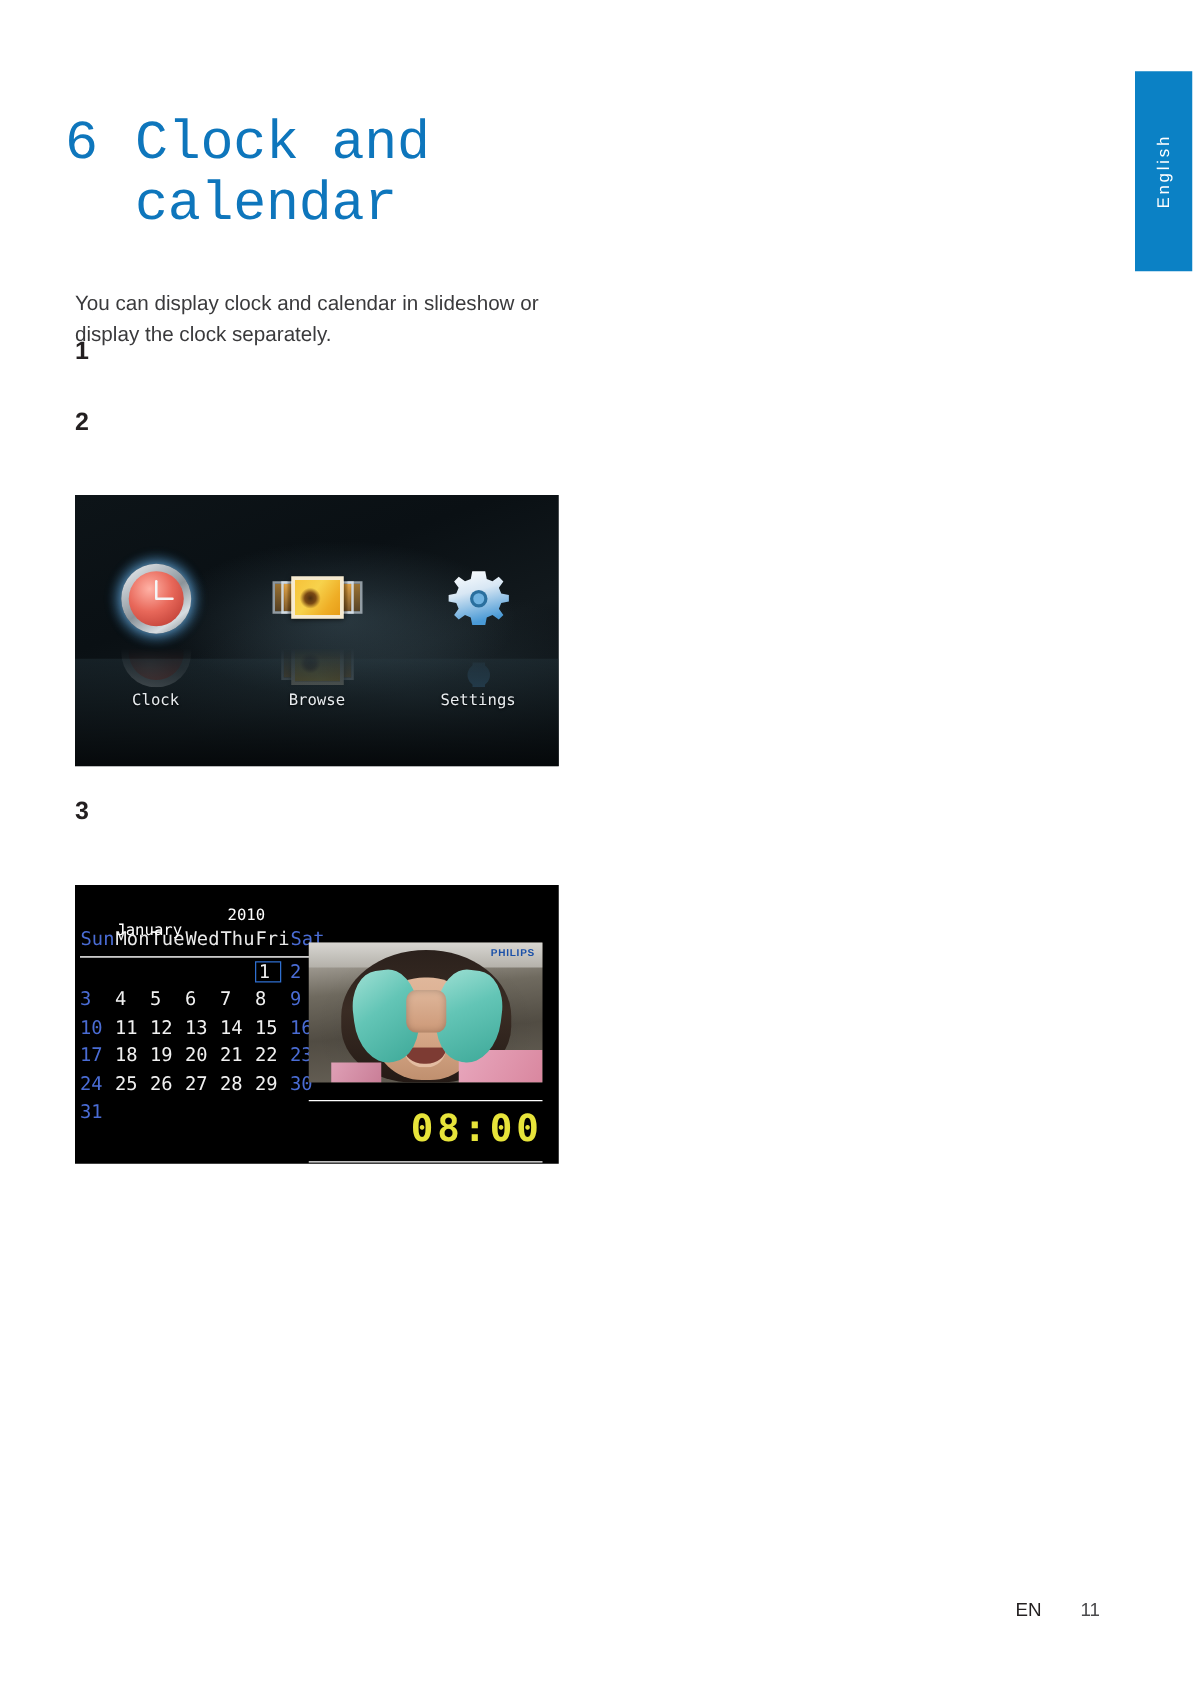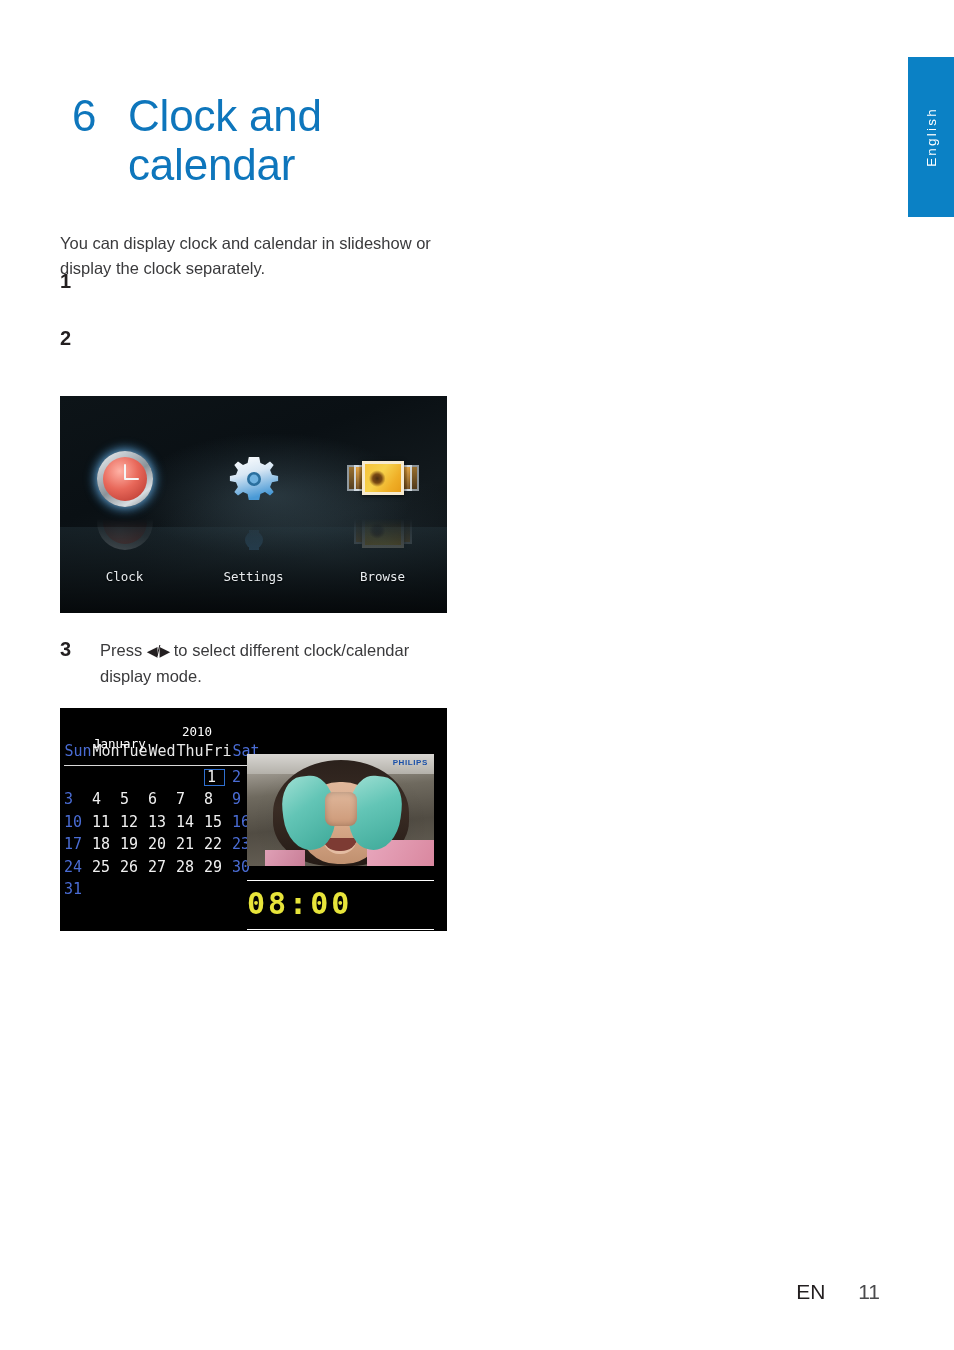--- a/index.html
+++ b/index.html
@@ -34,28 +34,29 @@
     white-space: nowrap;
     color: #ffffff;
     font-size: 13.5px;
     letter-spacing: 2.2px;
     font-family: "Liberation Sans", sans-serif;
   }
 
   
   .chapter-heading {
     position: absolute;
-    left: 72px;
+    left: 52px;
     top: 62px;
     width: 420px;
     color: #0e76bc;
     font-size: 44px;
     line-height: 49px;
     font-weight: 400;
     letter-spacing: -0.2px;
+    font-family: Liberation Mono, monospace;
   }
   .chapter-heading .chap-num {
     display: inline-block;
     width: 56px;
   }
   .chapter-heading .chap-title {
     display: inline-block;
     vertical-align: top;
     width: 340px;
   }
@@ -151,21 +152,21 @@
     transform: scaleY(-1);
     display: flex;
     align-items: flex-start;
     justify-content: center;
     overflow: hidden;
     -webkit-mask-image: linear-gradient(to top, rgba(0,0,0,0) 12%, rgba(0,0,0,0.85) 100%);
     mask-image: linear-gradient(to top, rgba(0,0,0,0) 12%, rgba(0,0,0,0.85) 100%);
     margin-top: -2px;
   }
   .menu-item .mlabel {
-    margin-top: 19px;
+    margin-top: 2px;
     color: #e8ecef;
     font-size: 12.5px;
     font-family: "DejaVu Sans Mono", monospace;
     letter-spacing: 0px;
     text-shadow: 0 1px 2px rgba(0,0,0,0.9);
   }
   .glow {
     position: absolute;
     left: 50%; top: 50%;
     width: 74px; height: 74px;
@@ -374,36 +375,36 @@
     background: #ffffff;
   }
   .clock-line-bottom {
     position: absolute;
     left: 247px; top: 929px; width: 187px; height: 1px;
     background: #ffffff;
   }
   .clock-time {
     position: absolute;
     left: 247px; top: 886px; width: 187px;
-    text-align: left;
+    text-align: right;
     color: #e7e43a;
     font-family: "DejaVu Sans Mono", monospace;
     font-size: 30px;
     letter-spacing: 3px;
     font-weight: bold;
   }
 
   
   .footer {
     position: absolute;
     left: 0; right: 0;
     top: 1280px;
     text-align: right;
     padding-right: 74px;
-    font-size: 21px;
+    font-size: 15px;
     color: #231f20;
   }
   .footer .pg { margin-left: 27px; color: #4a4a4c; }
 </style>
 </head>
 <body>
 
 <div class="lang-tab">
   <span class="lang-label">English</span>
 </div>
@@ -433,20 +434,40 @@
           <div class="hand-h"></div>
           <div class="hand-m"></div>
         </div>
       </div>
       <div class="reflection">
         <div class="ic-clock" style="box-shadow:none"></div>
       </div>
       <div class="mlabel">Clock</div>
     </div>
 
+
+    <div class="menu-item">
+      <div class="icon-wrap">
+        <div class="ic-browse">
+          <div class="side sL1"></div>
+          <div class="side sL2"></div>
+          <div class="side sR1"></div>
+          <div class="side sR2"></div>
+          <div class="main"></div>
+        </div>
+      </div>
+      <div class="reflection">
+        <div class="ic-browse">
+          <div class="side sL2"></div>
+          <div class="side sR2"></div>
+          <div class="main"></div>
+        </div>
+      </div>
+      <div class="mlabel">Browse</div>
+    </div>
 
     <div class="menu-item">
       <div class="icon-wrap">
         <div class="ic-gear">
           <svg width="52" height="52" viewBox="0 0 52 52">
             <defs>
               <linearGradient id="gearGrad" x1="0" y1="0" x2="0.3" y2="1">
                 <stop offset="0%" stop-color="#ffffff"></stop>
                 <stop offset="45%" stop-color="#d8e7f4"></stop>
                 <stop offset="100%" stop-color="#4a9ad6"></stop>
@@ -462,46 +483,25 @@
         <div class="ic-gear">
           <svg width="52" height="36" viewBox="0 0 52 36">
             <circle cx="26" cy="10" r="9" fill="#4a8fc4"></circle>
             <rect x="21" y="0" width="10" height="20" fill="#4a8fc4"></rect>
           </svg>
         </div>
       </div>
       <div class="mlabel">Settings</div>
     </div>
 
-    <div class="menu-item">
-      <div class="icon-wrap">
-        <div class="ic-browse">
-          <div class="side sL1"></div>
-          <div class="side sL2"></div>
-          <div class="side sR1"></div>
-          <div class="side sR2"></div>
-          <div class="main"></div>
-        </div>
-      </div>
-      <div class="reflection">
-        <div class="ic-browse">
-          <div class="side sL2"></div>
-          <div class="side sR2"></div>
-          <div class="main"></div>
-        </div>
-      </div>
-      <div class="mlabel">Browse</div>
-    </div>
-
   </div>
 </div>
 
 <div class="step" id="step-3">
   <span class="num">3</span>
-  <span class="txt"><span>Press </span><span class="arrowpair">◀/▶</span><span> to select different clock/calendar display mode.</span></span>
 </div>
 
 <div class="shot-cal">
   <div class="cal-left">
     <div class="cal-title">
       <span class="m">January</span>
       <span class="y">2010</span>
     </div>
     <table class="cal">
       <thead>

